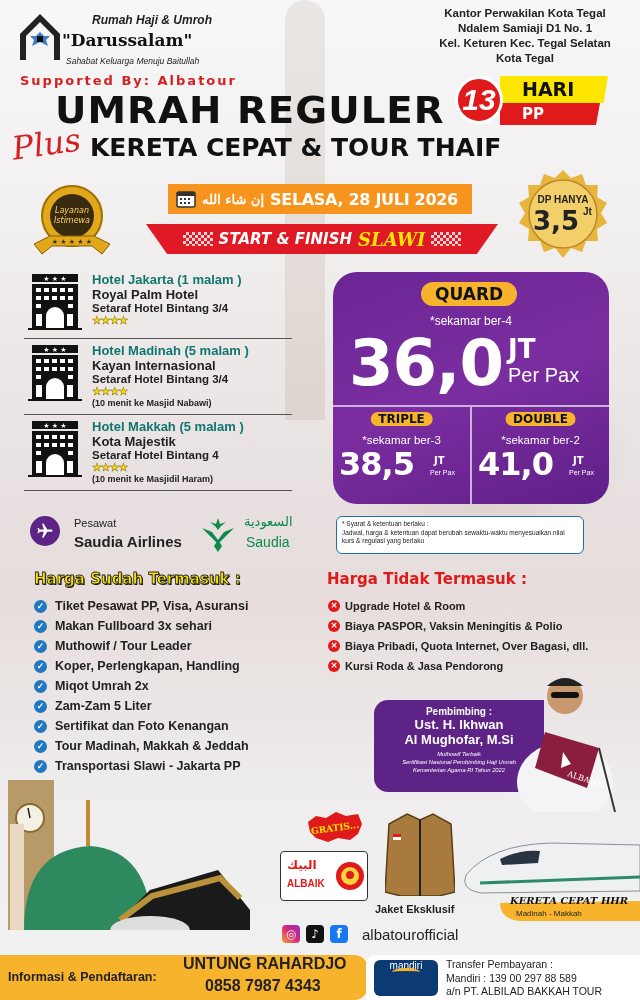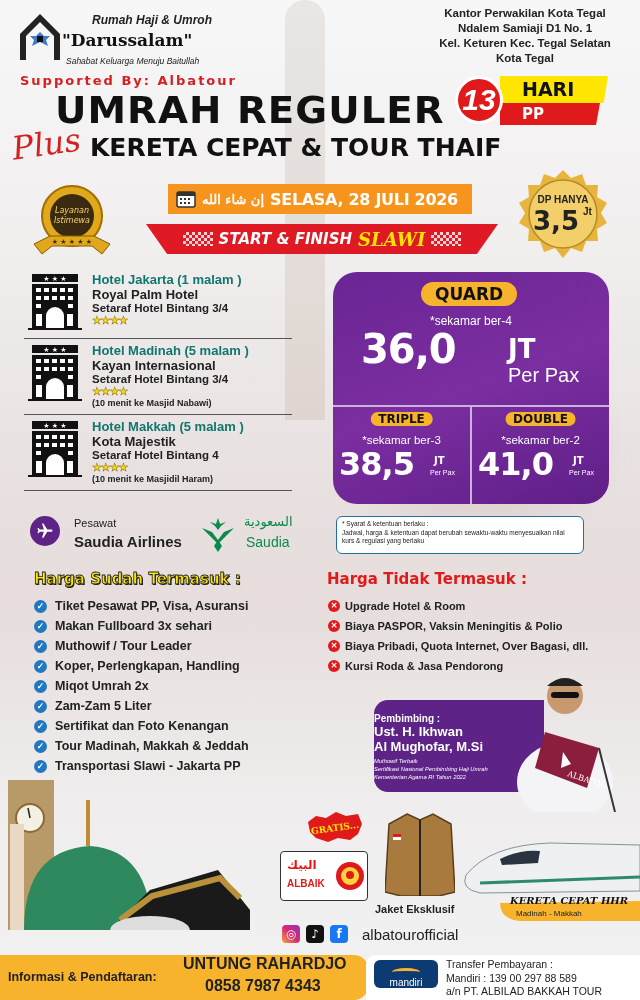--- a/index.html
+++ b/index.html
@@ -38,21 +38,21 @@
 .hotel .h-title{font-family:"Liberation Sans",sans-serif;font-weight:bold;font-size:13px;color:#0f766e}
 .hotel .h-name{font-family:"Liberation Sans",sans-serif;font-weight:bold;font-size:13px;color:#222}
 .hotel .h-class{font-family:"Liberation Sans",sans-serif;font-weight:bold;font-size:11.5px;color:#222}
 .hotel .stars{color:#f7d71a;font-size:11px;letter-spacing:-1px;-webkit-text-stroke:.5px #8a7300}
 .hotel .h-note{font-family:"Liberation Sans",sans-serif;font-weight:bold;font-size:9px;color:#222}
 
 .price{left:333px;top:272px;width:276px;height:232px;background:linear-gradient(160deg,#6a2595,#7b2ea0 50%,#5f1f88);border-radius:24px;overflow:hidden;color:#fff}
 .pill{display:inline-block;background:#f7b32b;color:#111;font-family:"DejaVu Sans",sans-serif;font-weight:bold;border-radius:14px}
 .quard-pill{position:absolute;left:88px;top:10px;font-size:17px;padding:2px 14px}
 .q-sub{position:absolute;left:0;width:100%;top:42px;text-align:center;font-family:"Liberation Sans",sans-serif;font-size:12px}
-.q-val{position:absolute;left:28px;top:54px;font-family:"DejaVu Sans",sans-serif;font-weight:bold;font-size:40px;letter-spacing:-1px}
+.q-val{position:absolute;left:16px;top:54px;font-family:"DejaVu Sans",sans-serif;font-weight:bold;font-size:64px;letter-spacing:-1px}
 .q-jt{position:absolute;left:175px;top:62px;font-family:"DejaVu Sans",sans-serif;font-weight:bold;font-size:26px}
 .q-per{position:absolute;left:175px;top:92px;font-family:"Liberation Sans",sans-serif;font-size:20px}
 .p-split{position:absolute;left:0;top:133px;width:100%;height:100px;border-top:2px solid #cbb2da;display:flex}
 .p-half{flex:1;position:relative}
 .p-half:first-child{border-right:2px solid #cbb2da}
 .p-half .pill{position:absolute;top:5px;left:50%;transform:translateX(-50%);font-size:12px;padding:0 8px}
 .p-half .sub{position:absolute;top:27px;width:100%;text-align:center;font-family:"Liberation Sans",sans-serif;font-size:11.5px}
 .p-half .v{position:absolute;top:38px;left:6px;font-family:"DejaVu Sans",sans-serif;font-weight:bold;font-size:32px;letter-spacing:-1px}
 .p-half .jt{position:absolute;top:48px;left:101px;font-family:"DejaVu Sans",sans-serif;font-weight:bold;font-size:10px}
 .p-half .pp2{position:absolute;top:62px;left:97px;font-family:"Liberation Sans",sans-serif;font-size:7px}
@@ -65,42 +65,42 @@
 
 .inc-title{left:34px;top:570px;font-family:"DejaVu Sans",sans-serif;font-weight:bold;font-size:15px;color:#ffe600;-webkit-text-stroke:.8px #222;text-shadow:1px 1px 0 #222}
 .inc-list{left:34px;top:596px;list-style:none}
 .inc-list li{display:flex;align-items:center;gap:8px;height:20px;font-family:"Liberation Sans",sans-serif;font-weight:bold;font-size:12.5px;color:#222}
 .cbx{width:13px;height:13px;border-radius:50%;background:#1f78c1;color:#fff;font-size:9px;line-height:13px;text-align:center;flex:none}
 .exc-title{left:327px;top:570px;font-family:"DejaVu Sans",sans-serif;font-weight:bold;font-size:15px;color:#e01a1a}
 .exc-list{left:328px;top:596px;list-style:none}
 .exc-list li{display:flex;align-items:center;gap:5px;height:20px;font-family:"Liberation Sans",sans-serif;font-weight:bold;font-size:11px;color:#222}
 .xbx{width:12px;height:12px;border-radius:50%;background:#e01a1a;color:#fff;font-size:8px;line-height:12px;text-align:center;flex:none}
 
-.guide{left:374px;top:700px;width:170px;height:92px;background:#5d2386;border-radius:14px 0 0 14px;color:#fff;text-align:left;padding-top:13px}
+.guide{left:374px;top:700px;width:170px;height:92px;background:#5d2386;border-radius:14px 0 0 14px;color:#fff;text-align:center;padding-top:6px}
 .g1{font-family:"Liberation Sans",sans-serif;font-weight:bold;font-size:10px}
 .g2{font-family:"Liberation Sans",sans-serif;font-weight:bold;font-size:13px;line-height:15px}
 .g3{font-family:"Liberation Sans",sans-serif;font-style:italic;font-size:5.8px;line-height:8px;margin-top:3px}
 .person{left:505px;top:672px;width:120px;height:140px}
 
 .landmarks{left:0;top:780px;width:250px;height:150px}
 .gratis{left:306px;top:812px;width:58px;height:30px}
 .albaik{left:280px;top:851px;width:88px;height:50px;background:#fff;border:1.5px solid #333;border-radius:4px}
 .jacket{left:385px;top:812px;width:70px;height:84px}
 .jaket-lbl{left:375px;top:903px;font-family:"Liberation Sans",sans-serif;font-weight:bold;font-size:11px;color:#222}
 .train{left:460px;top:835px;width:180px;height:90px}
 .social{left:282px;top:925px;display:flex;gap:6px;align-items:center}
 .soc{width:18px;height:18px;border-radius:4px;color:#fff;font-size:12px;font-weight:bold;text-align:center;line-height:18px}
 .handle{font-family:"Liberation Sans",sans-serif;font-size:15px;color:#222;margin-left:8px}
 
 .footer-left{left:0;top:955px;width:368px;height:45px;background:#f7b32b;border-radius:0 14px 14px 0}
 .info-lbl{left:8px;top:970px;font-family:"Liberation Sans",sans-serif;font-weight:bold;font-size:12.5px;color:#222}
 .contact-name{left:183px;top:955px;font-family:"Liberation Sans",sans-serif;font-weight:bold;font-size:16px;color:#222}
 .contact-phone{left:205px;top:977px;font-family:"Liberation Sans",sans-serif;font-weight:bold;font-size:16px;color:#222}
 .footer-right{left:366px;top:955px;width:274px;height:45px;background:#fff;border-radius:10px 0 0 0}
-.mandiri{left:374px;top:960px;width:64px;height:28px;background:#0c3a72;border-radius:6px;color:#fff;font-family:"Liberation Sans",sans-serif;font-size:10px;text-align:center;padding-top:17px}
+.mandiri{left:374px;top:960px;width:64px;height:36px;background:#0c3a72;border-radius:6px;color:#fff;font-family:"Liberation Sans",sans-serif;font-size:10px;text-align:center;padding-top:0}
 .mandiri .wave{position:absolute;left:18px;top:8px;width:28px;height:8px;border-top:3px solid #f7b32b;border-radius:50% 50% 0 0}
 .transfer{left:446px;top:958px;font-family:"Liberation Sans",sans-serif;font-size:10.5px;line-height:13.5px;color:#222}
 </style>
 </head>
 <body>
 
 <div class="bg"></div>
 <div class="bg-minaret"></div>
 <div class="bg-dome"></div>
 

